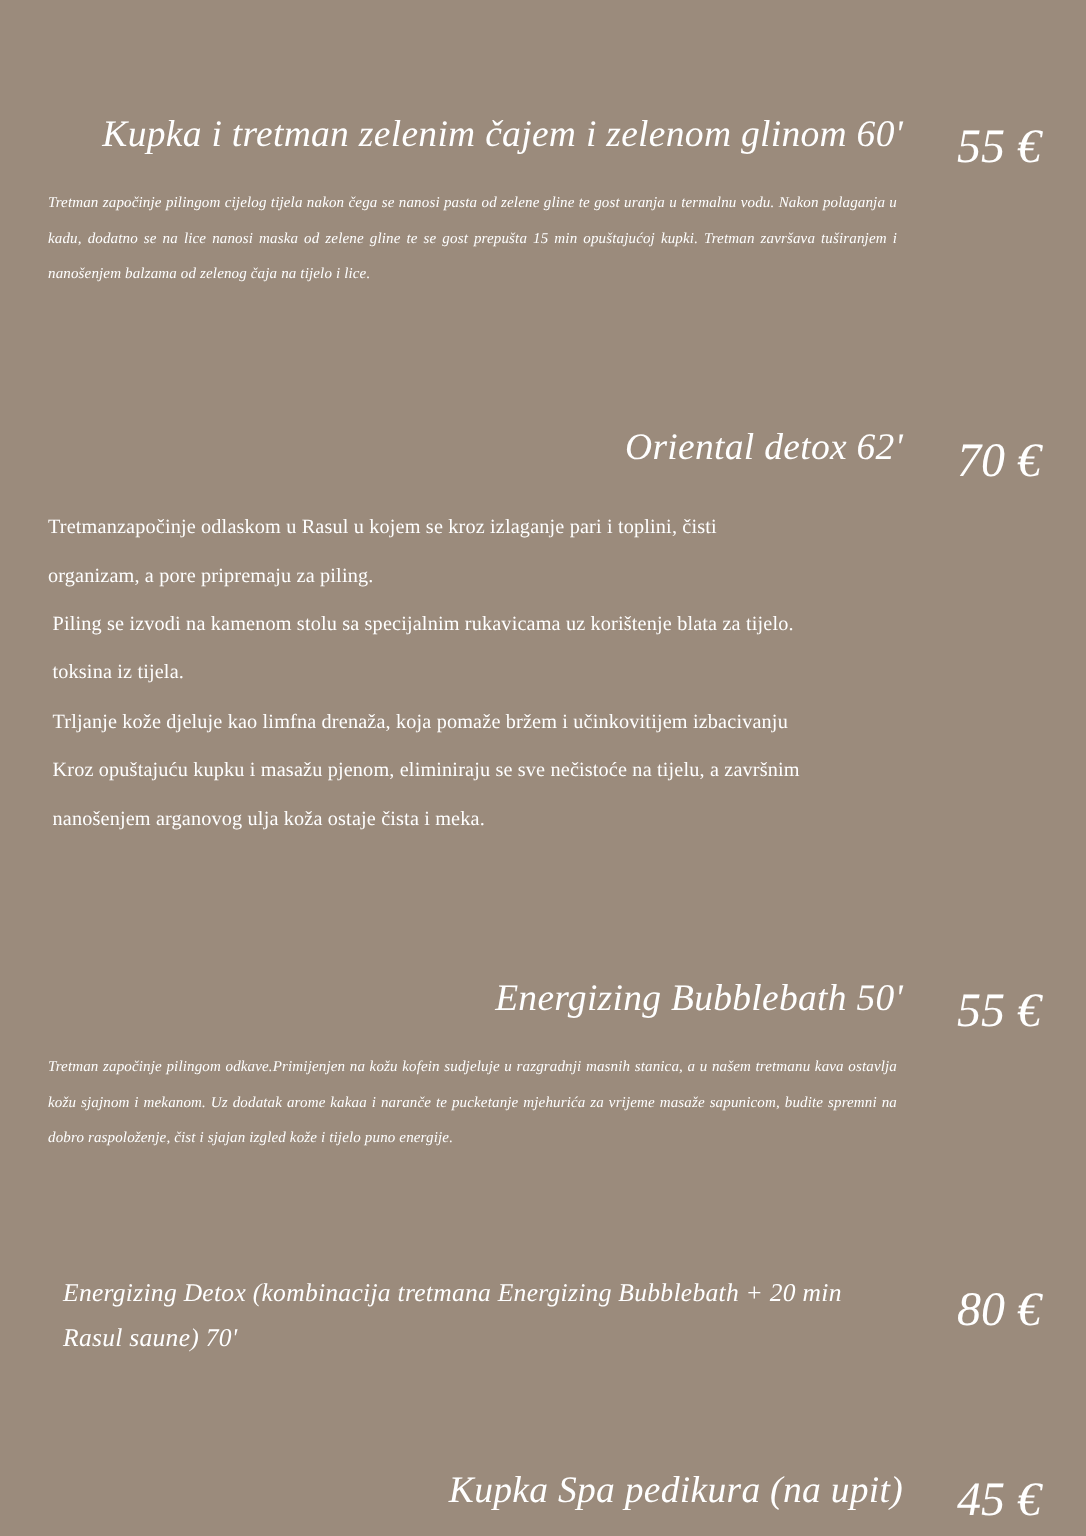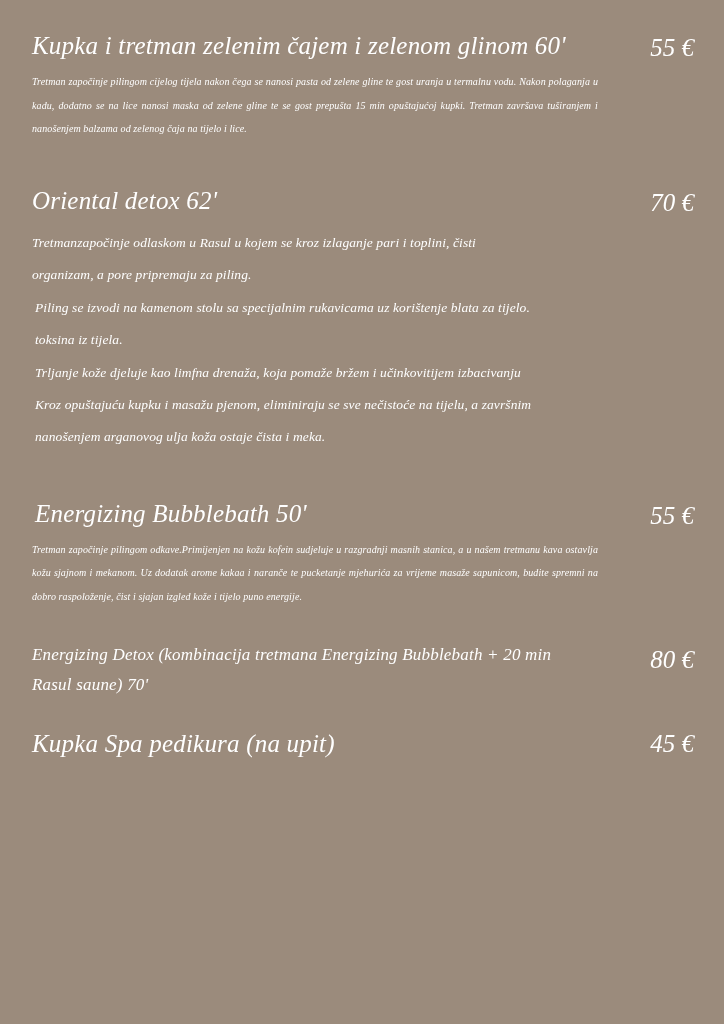--- a/index.html
+++ b/index.html
@@ -21,57 +21,57 @@
     box-sizing: border-box;
     padding: 28px 30px 0 32px;
   }
   .item {
     position: relative;
     margin-bottom: 6px;
   }
   .item-head {
     display: flex;
     align-items: flex-start;
-    justify-content: space-between;
+    justify-content: flex-end;
     gap: 14px;
+    margin-top: 44px;
   }
   .title {
     font-style: italic;
     font-weight: 400;
     font-size: 25px;
     line-height: 1.45;
     letter-spacing: 0.2px;
     color: #ffffff;
     max-width: 565px;
   }
   .title-lg {
     font-size: 25.5px;
   }
   .price {
     font-style: italic;
-    font-size: 25px;
+    font-size: 32px;
     line-height: 1.45;
     white-space: nowrap;
     color: #ffffff;
     text-align: right;
     min-width: 78px;
     padding-top: 2px;
   }
   .desc {
     font-style: italic;
     font-size: 10px;
     line-height: 2.35;
     color: #ffffff;
     max-width: 566px;
     text-align: justify;
     margin-top: 4px;
     letter-spacing: 0.1px;
   }
   .desc-lines {
-    font-style: italic;
     font-size: 13.5px;
     line-height: 2.35;
     color: #ffffff;
     max-width: 590px;
     margin-top: 6px;
     letter-spacing: 0.1px;
   }
   .desc-lines .l {
     display: block;
   }

